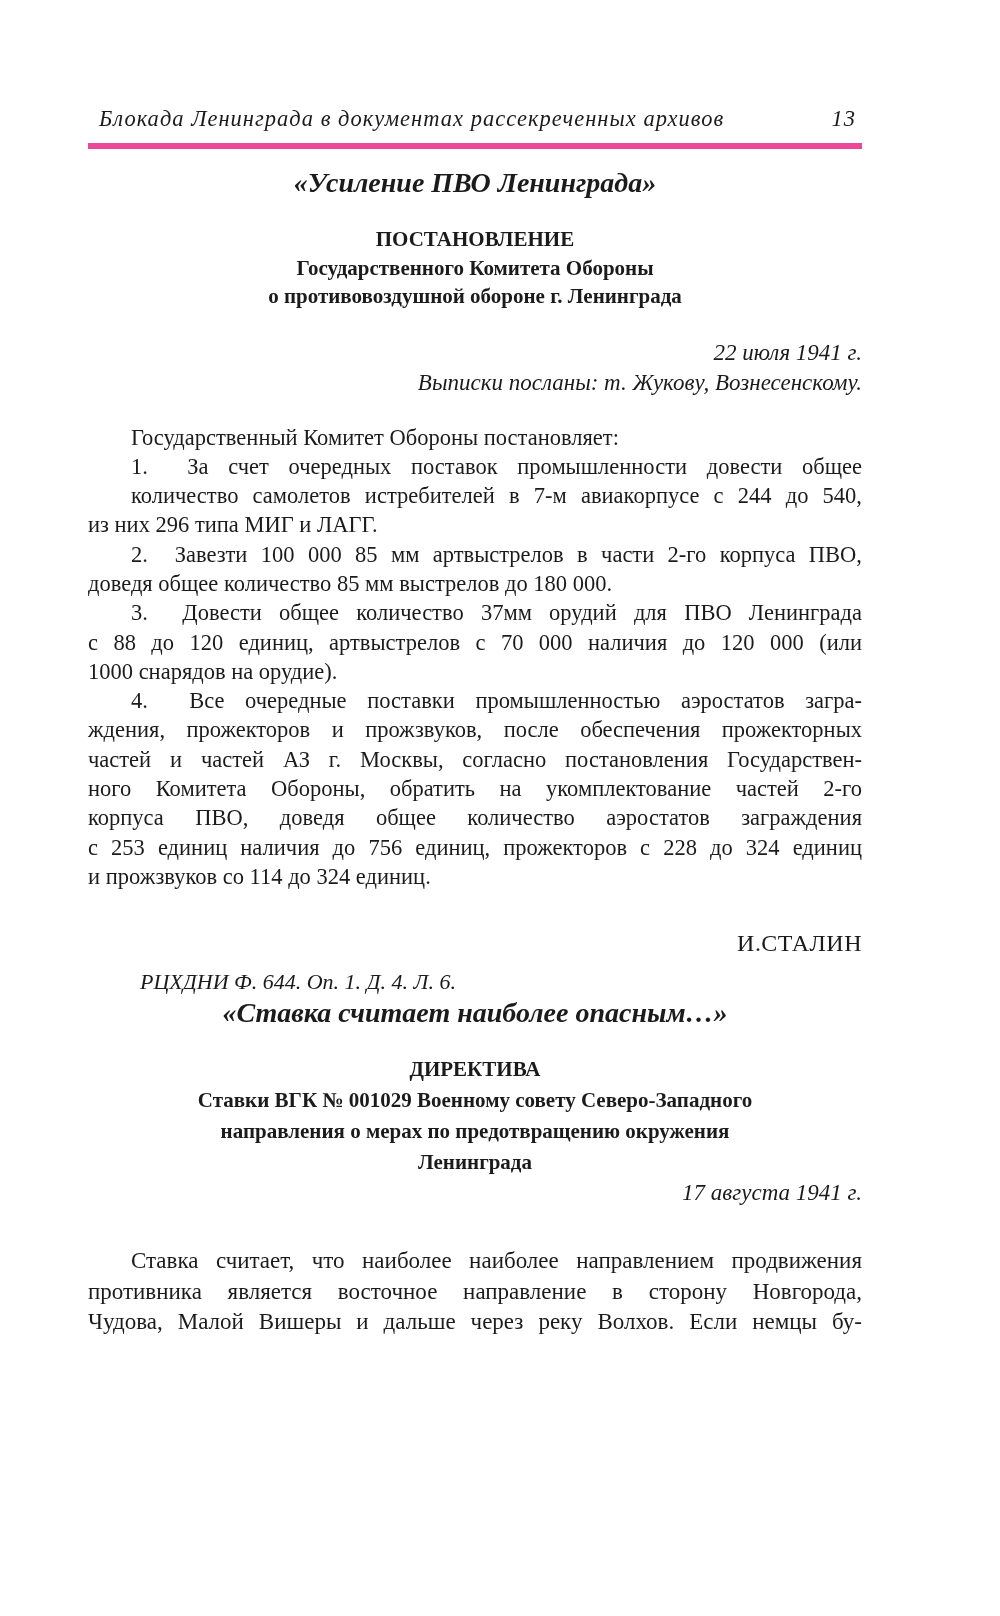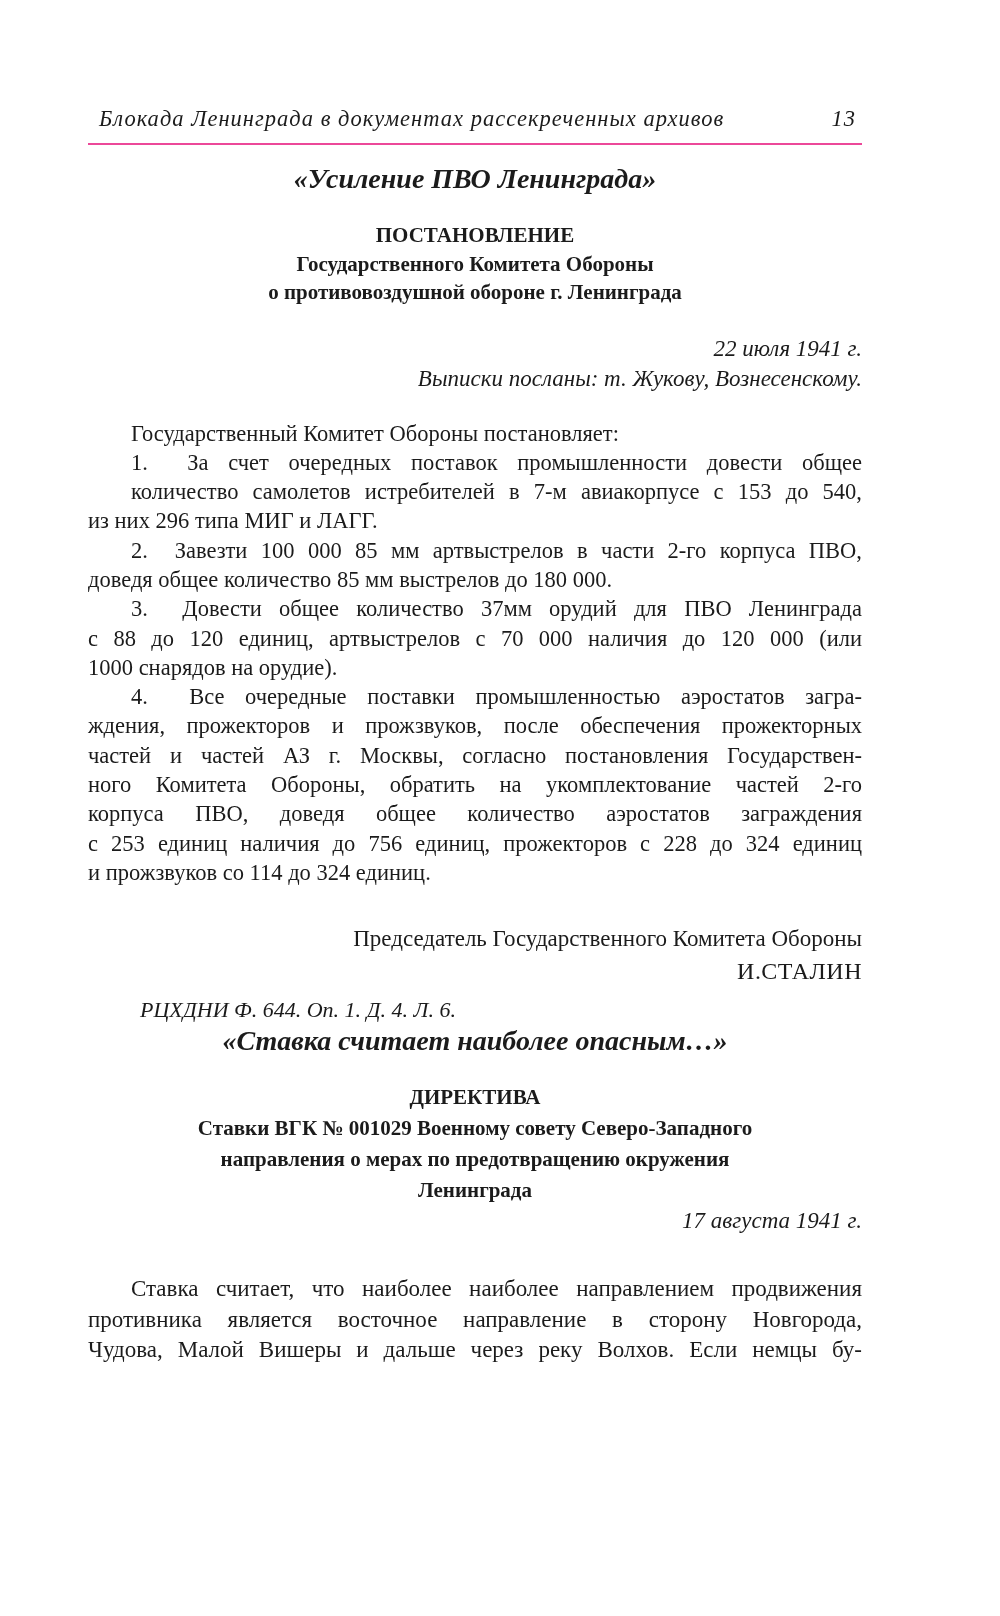--- a/index.html
+++ b/index.html
@@ -12,21 +12,21 @@
     -webkit-font-smoothing: antialiased;
   }
   .page { position: relative; width: 1000px; height: 1616px; overflow: hidden; background: #ffffff; }
   .content { margin-left: 88px; width: 774px; }
 
   
   .running-head {
     display: flex; justify-content: space-between; align-items: baseline;
     margin-top: 106px;
     padding: 0 6px 11px 11px;
-    border-bottom: 2px solid #ec4899;
+    border-bottom: 6px solid #ec4899;
     font-style: italic; font-size: 22.5px; line-height: 26px;
     letter-spacing: 0.045em;
   }
 
   
   .epigraph {
     text-align: center;
     font-weight: bold; font-style: italic;
     font-size: 28px; line-height: 36px;
   }
@@ -79,38 +79,37 @@
         </div>
 
       <div class="date-block">
         <div>22 июля 1941 г.</div>
         <div>Выписки посланы: т. Жукову, Вознесенскому.</div>
       </div>
 
       <div class="body">
           <div class="line indent">Государственный Комитет Обороны постановляет:</div>
           <div class="line indent full">1.&nbsp; За счет очередных поставок промышленности довести общее</div>
-          <div class="line indent full">количество самолетов истребителей в 7-м авиакорпусе с 153 до 540,</div>
+          <div class="line indent full">количество самолетов истребителей в 7-м авиакорпусе с 244 до 540,</div>
           <div class="line">из них 296 типа МИГ и ЛАГГ.</div>
           <div class="line indent full">2.&nbsp; Завезти 100&nbsp;000 85 мм артвыстрелов в части 2-го корпуса ПВО,</div>
           <div class="line">доведя общее количество 85 мм выстрелов до 180&nbsp;000.</div>
           <div class="line indent full">3.&nbsp; Довести общее количество 37мм орудий для ПВО Ленинграда</div>
           <div class="line full">с 88 до 120 единиц, артвыстрелов с 70&nbsp;000 наличия до 120&nbsp;000 (или</div>
           <div class="line">1000 снарядов на орудие).</div>
           <div class="line indent full">4.&nbsp; Все очередные поставки промышленностью аэростатов загра-</div>
           <div class="line full">ждения, прожекторов и прожзвуков, после обеспечения прожекторных</div>
           <div class="line full">частей и частей АЗ г. Москвы, согласно постановления Государствен-</div>
           <div class="line full">ного Комитета Обороны, обратить на укомплектование частей 2-го</div>
           <div class="line full">корпуса ПВО, доведя общее количество аэростатов заграждения</div>
           <div class="line full">с 253 единиц наличия до 756 единиц, прожекторов с 228 до 324 единиц</div>
           <div class="line">и прожзвуков со 114 до 324 единиц.</div>
         </div>
 
       <div class="signature">
-        <div>Председатель Государственного Комитета Обороны</div>
         <div class="sig-name">И.СТАЛИН</div>
       </div>
 
       <div class="source">РЦХДНИ Ф. 644. Оп. 1. Д. 4. Л. 6.</div>
     </section>
 
     <section class="document doc2">
       <div class="epigraph ep2">«Ставка считает наиболее опасным…»</div>
 
       <div class="doc-title">

